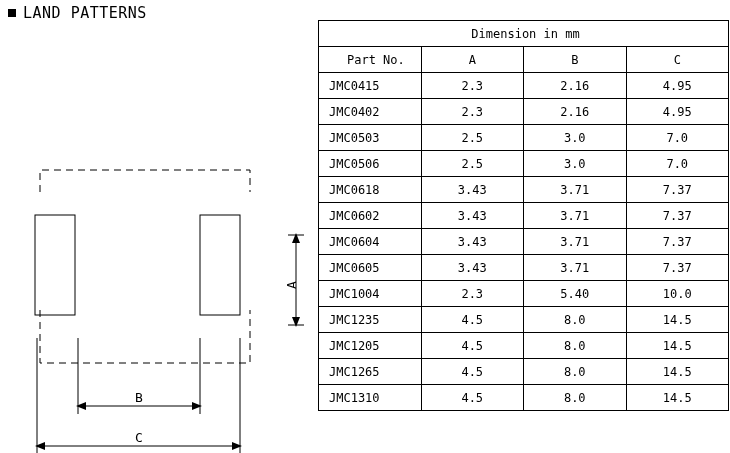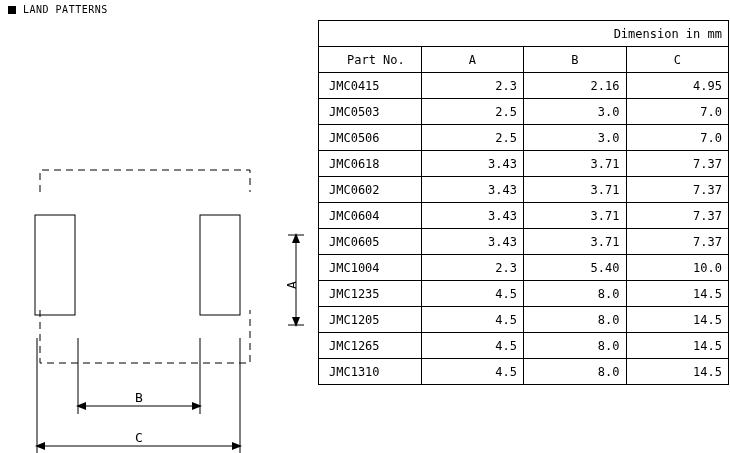--- a/index.html
+++ b/index.html
@@ -25,21 +25,21 @@
     align-items: center;
     gap: 7px;
   }
   #header .bullet {
     width: 8px;
     height: 8px;
     background: #000000;
     display: inline-block;
   }
   #header .title {
-    font-size: 10px;
+    font-size: 15px;
     letter-spacing: 0.5px;
   }
 
   
   #drawing {
     position: absolute;
     left: 0;
     top: 20px;
     width: 318px;
     height: 433px;
@@ -68,32 +68,32 @@
   table.spec td, table.spec th {
     border: 1px solid #000000;
     height: 26px;
     font-size: 12px;
     font-weight: normal;
     font-family: "DejaVu Sans Mono", "Liberation Mono", monospace;
     padding: 0 6px;
     box-sizing: border-box;
   }
   table.spec .caption-cell {
-    text-align: right;
+    text-align: center;
     padding-left: 10px;
     height: 26px;
   }
   table.spec td.part {
     text-align: left;
     padding-left: 10px;
     width: 150px;
     margin-top: 32px;
   }
   table.spec td.num {
-    text-align: right;
+    text-align: center;
   }
   table.spec th.part-h {
     text-align: left;
     padding-left: 28px;
     width: 150px;
   }
   table.spec th.num-h {
     text-align: center;
   }
 </style>
@@ -150,20 +150,26 @@
         <th class="num-h">B</th>
         <th class="num-h">C</th>
       </tr>
     <tr>
           <td class="part">JMC0415</td>
           <td class="num">2.3</td>
           <td class="num">2.16</td>
           <td class="num">4.95</td>
         </tr>
         <tr>
+          <td class="part">JMC0402</td>
+          <td class="num">2.3</td>
+          <td class="num">2.16</td>
+          <td class="num">4.95</td>
+        </tr>
+        <tr>
           <td class="part">JMC0503</td>
           <td class="num">2.5</td>
           <td class="num">3.0</td>
           <td class="num">7.0</td>
         </tr>
         <tr>
           <td class="part">JMC0506</td>
           <td class="num">2.5</td>
           <td class="num">3.0</td>
           <td class="num">7.0</td>

